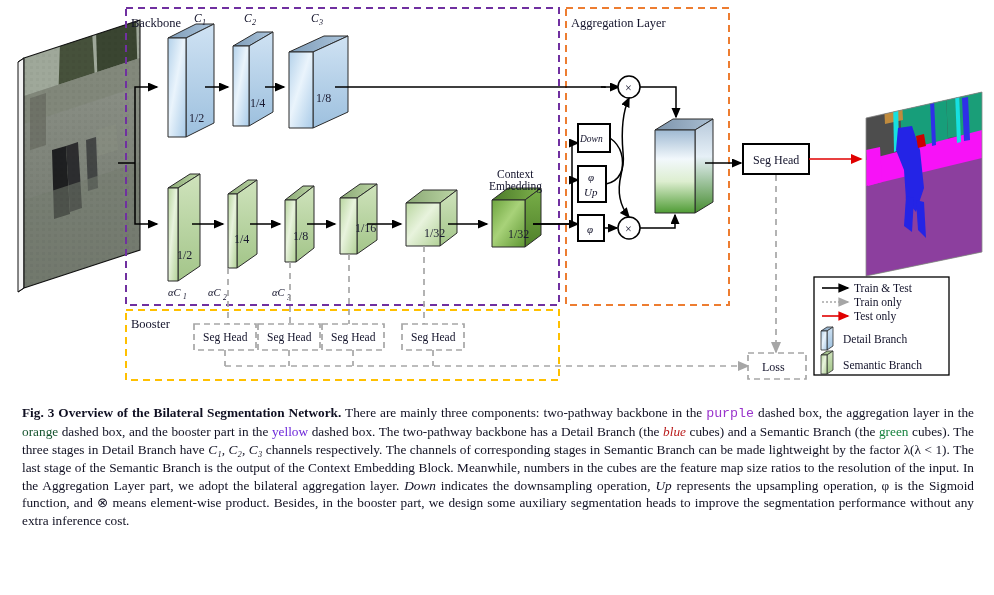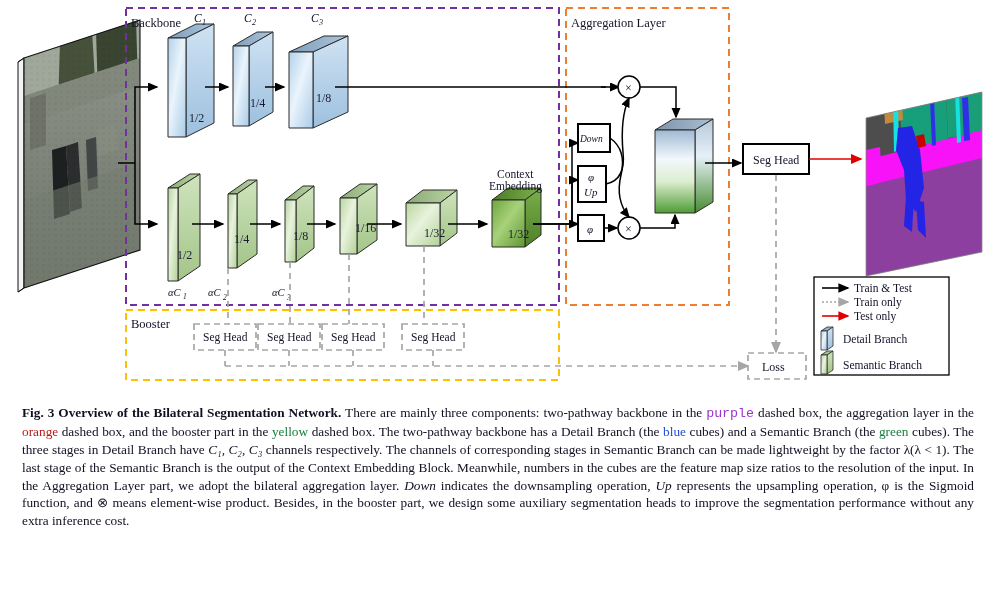--- a/index.html
+++ b/index.html
@@ -3,23 +3,23 @@
 <meta charset="utf-8">
 <style>
   html,body{margin:0;padding:0;background:#ffffff;}
   body{width:994px;height:595px;overflow:hidden;font-family:"Liberation Serif",serif;color:#1a1a2e;}
   #root{position:relative;width:858px;height:595px;padding-left:48px;}
   #figure{position:absolute;left:0;top:0;width:994px;height:400px;}
   #figure svg{position:absolute;left:0;top:0;}
   .cap{position:absolute;left:22px;top:404px;width:952px;font-family:"Liberation Serif",serif;font-size:13.3px;line-height:1.345;text-align:justify;color:#101022;}
   .cap b{font-weight:bold;}
   .cpurple{color:#9933cc;font-family:Liberation Mono, monospace;}
-  .corange{color:#b91c1c;}
-  .cyellow{color:#15803d;}
-  .cblue{color:#1d4ed8;}
+  .corange{color:#14532d;}
+  .cyellow{color:#6d28d9;}
+  .cblue{color:#b91c1c;font-style:italic;}
   .cgreen{color:#15803d;}
   .lbl{font-family:"Liberation Serif",serif;fill:#12122a;}
   .lbl-it{font-family:"Liberation Serif",serif;font-style:italic;fill:#12122a;}
   .smallnum{font-family:"Liberation Serif",serif;fill:#1a1a30;}
 </style>
 </head>
 <body>
 
 <div id="root">
 

